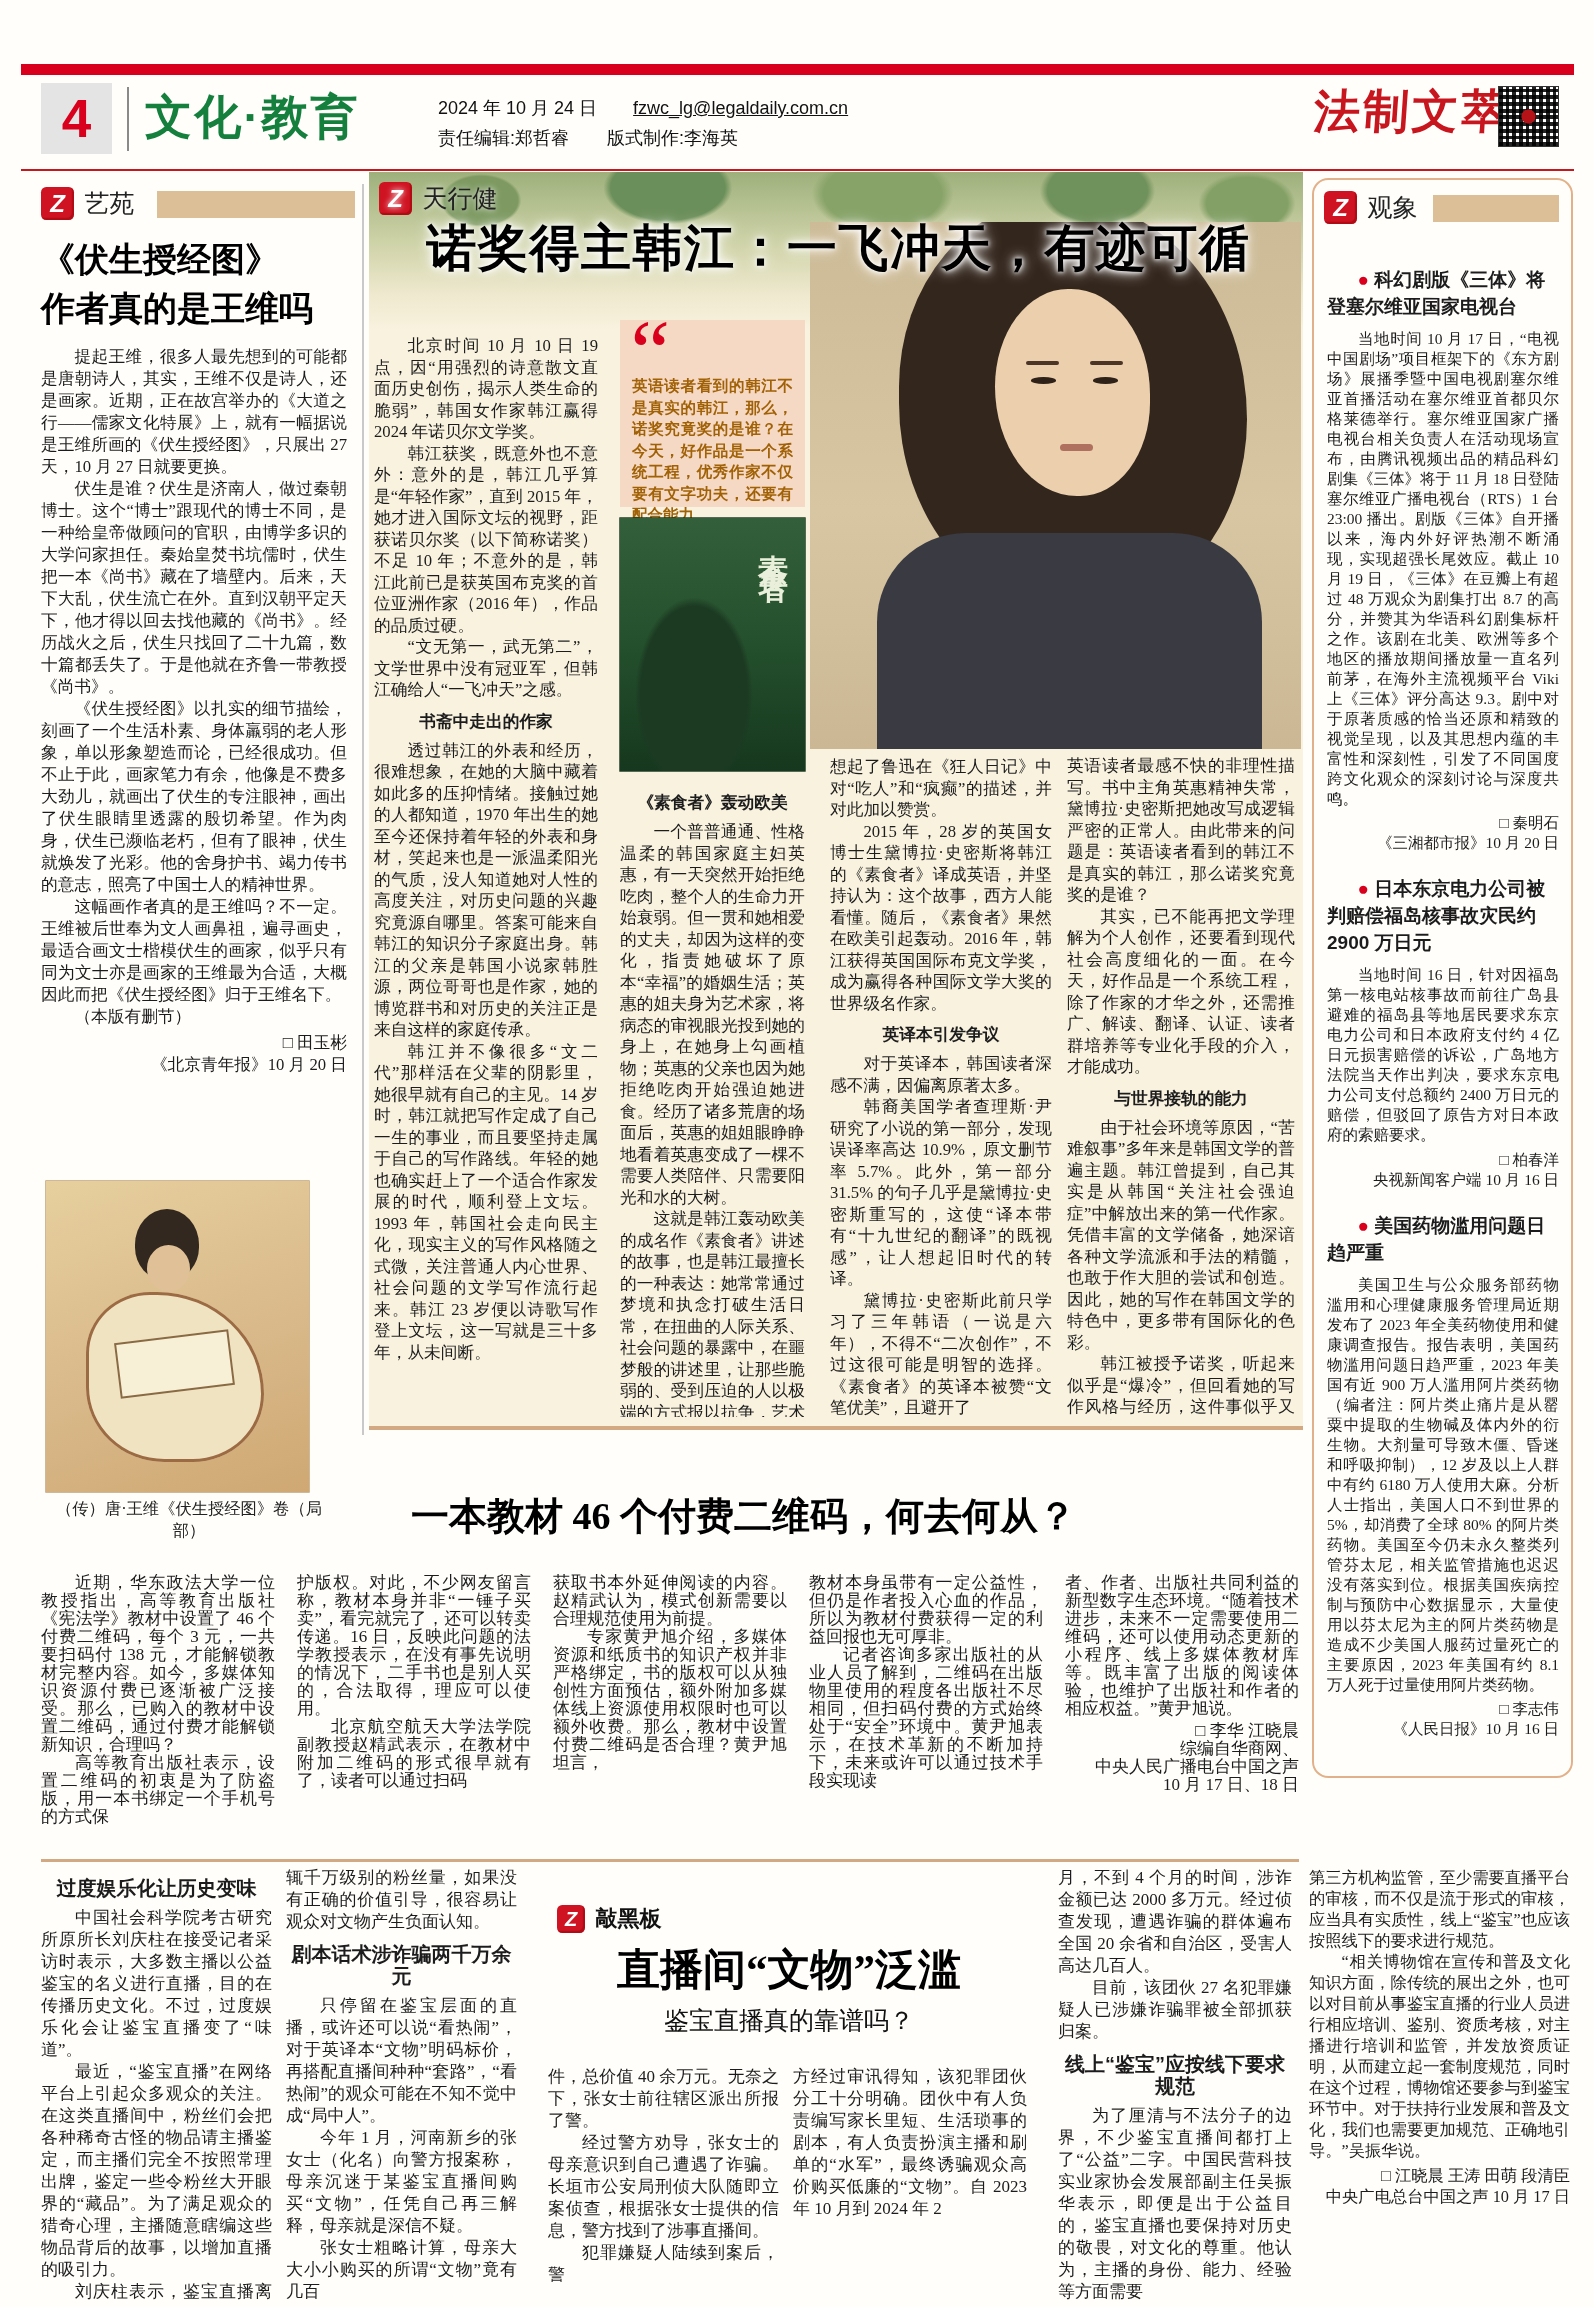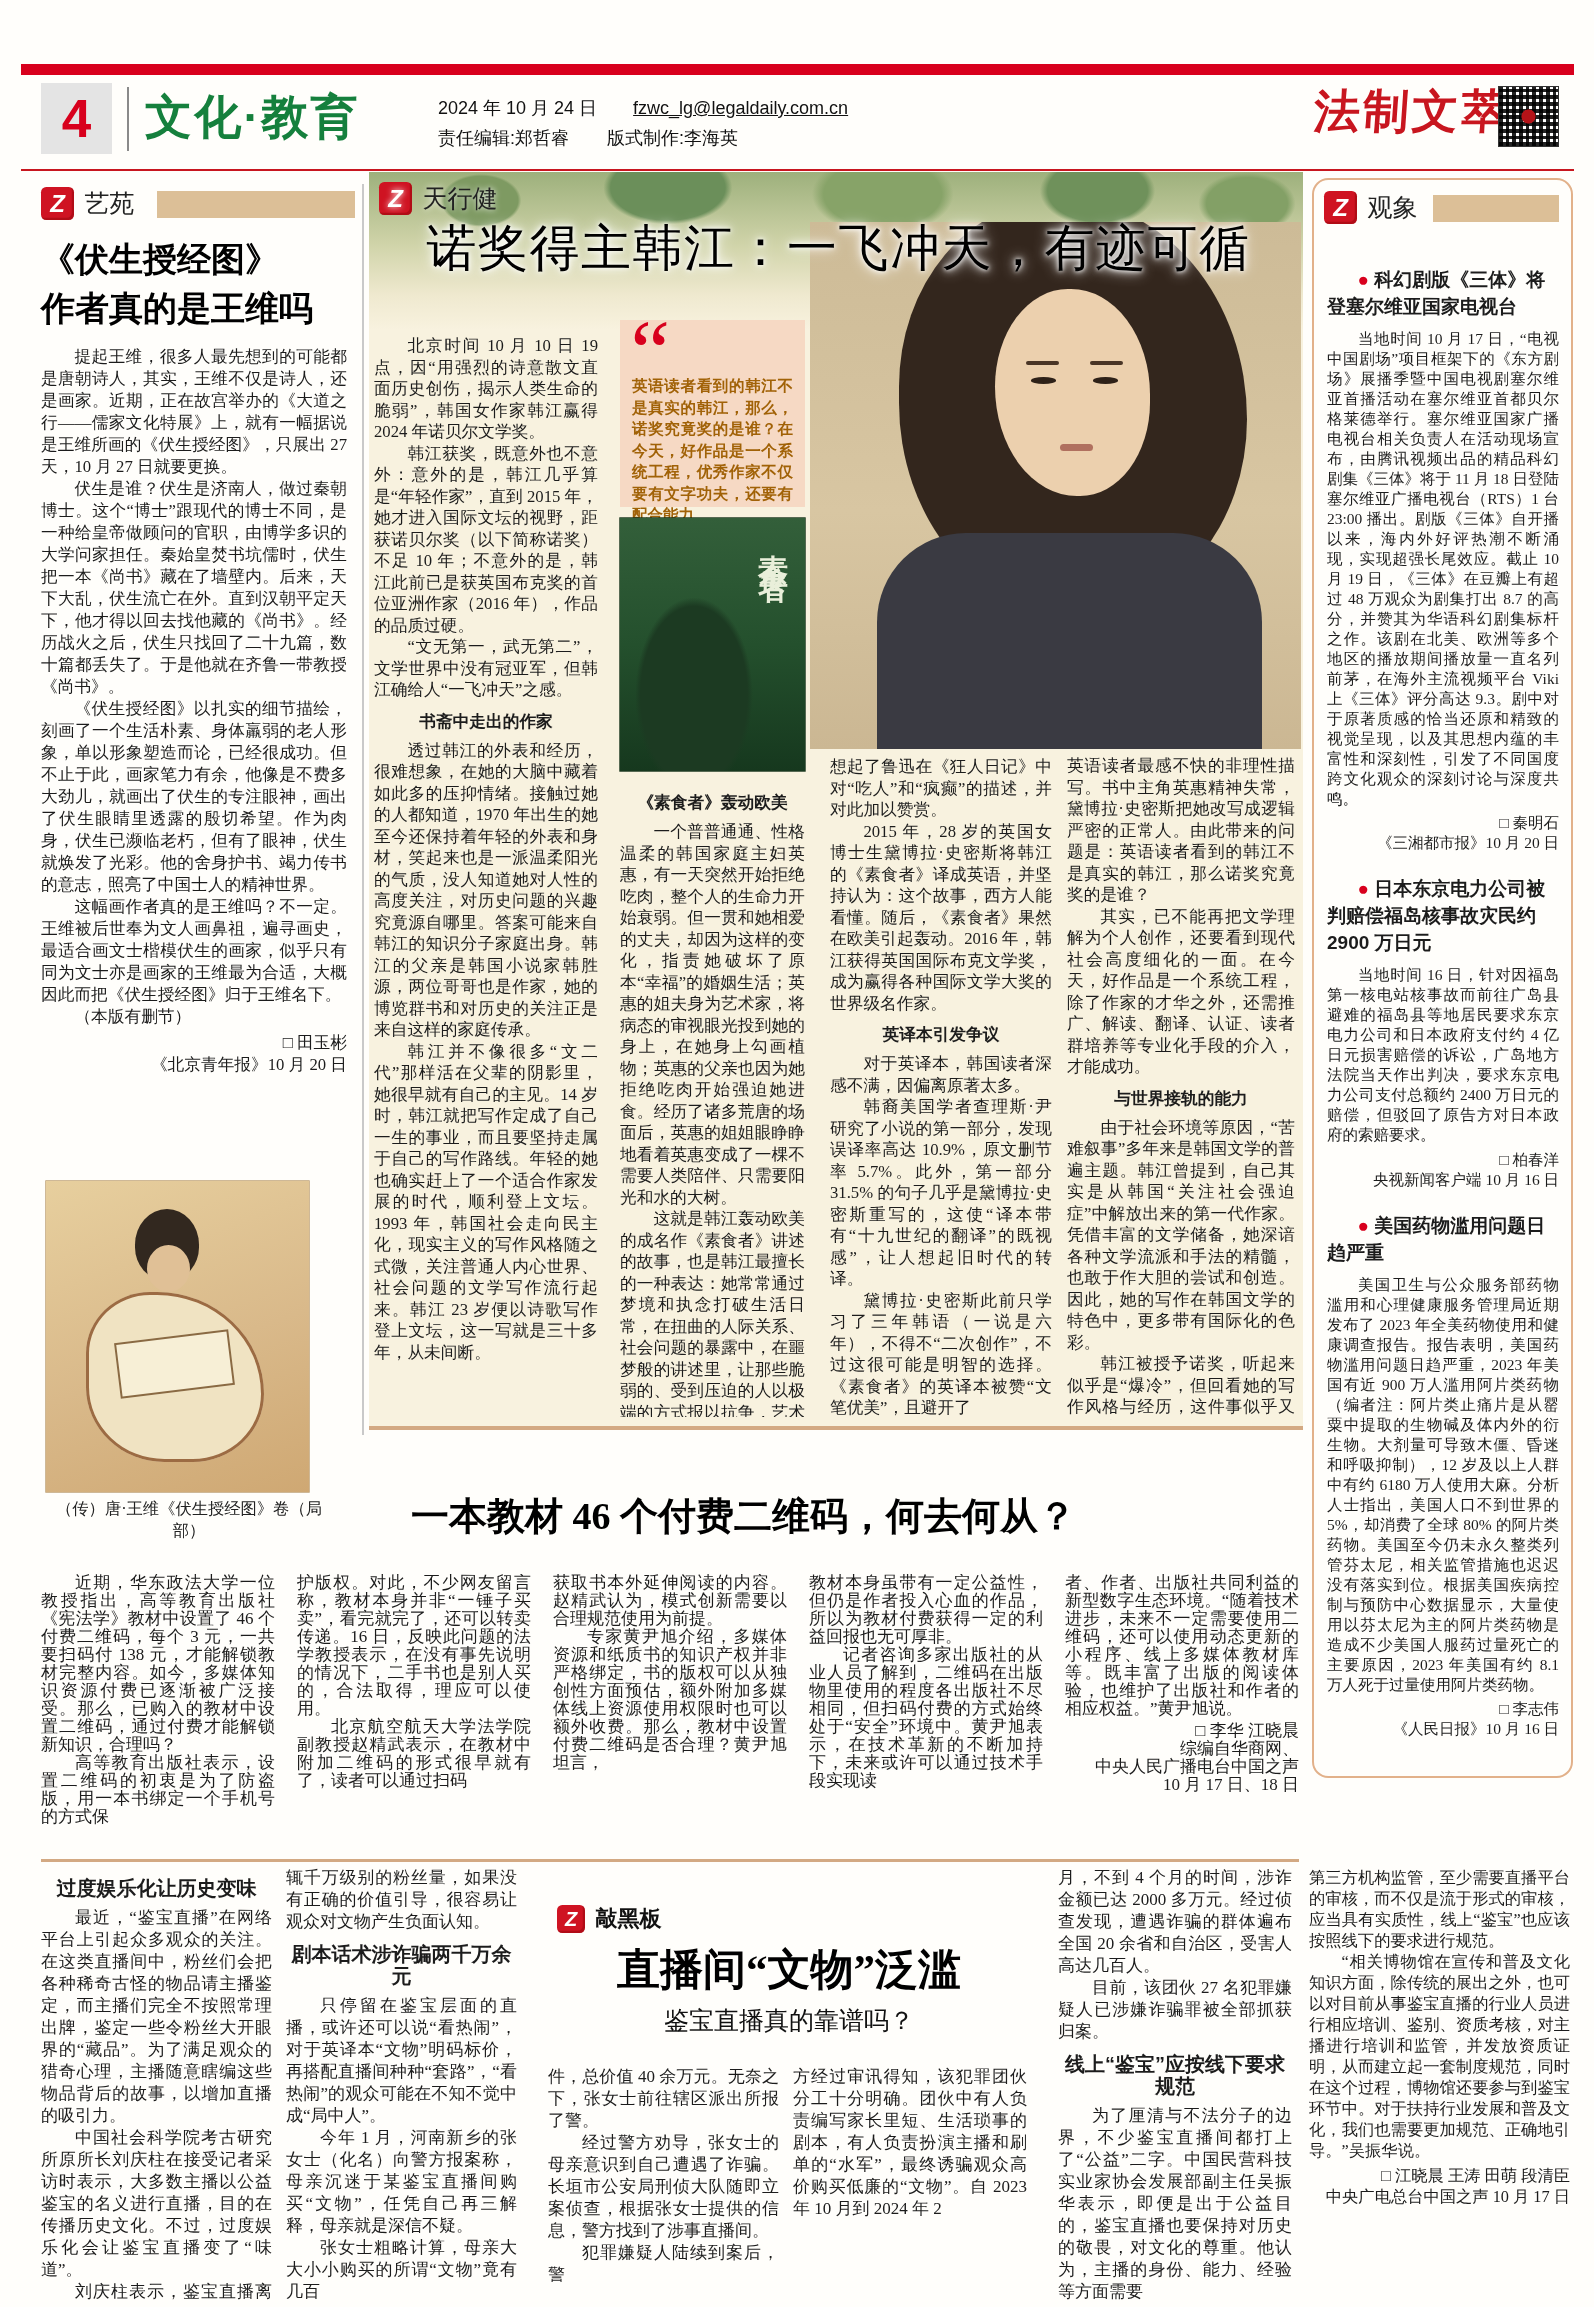--- a/index.html
+++ b/index.html
@@ -71,21 +71,21 @@
   .hj-bg{left:369px;top:172px;width:934px;height:1258px;background:#f8f2df;}
   .hj-trees{left:369px;top:172px;width:934px;height:158px;
      background:
        radial-gradient(67px 44px at 12% 18%, #7e9a62 0 55%, transparent 60%),
        radial-gradient(104px 59px at 32% 10%, #6b8f5a 0 55%, transparent 62%),
        radial-gradient(118px 67px at 55% 14%, #87a368 0 50%, transparent 60%),
        radial-gradient(96px 59px at 78% 12%, #6f915b 0 52%, transparent 60%),
        radial-gradient(81px 52px at 94% 20%, #83a066 0 50%, transparent 60%),
        linear-gradient(180deg,#9db07c 0%,#cfd3a8 45%,#efe9cf 78%,#f8f2df 100%);}
   .hj-label{left:379px;top:182px;text-shadow:0 0 6px #fff;}
-  .hj-headline{left:385px;top:215px;width:907px;font-size:50px;font-weight:normal;color:#000;
+  .hj-headline{left:385px;top:215px;width:907px;font-size:50px;font-weight:bold;color:#000;
                letter-spacing:1.5px;text-align:center;z-index:6;
                text-shadow:0 0 4.4px #fff,0 0 9px #fff,0 0 15px #fff;}
   .portrait{left:810px;top:222px;width:491px;height:527px;z-index:2;overflow:hidden;
             background:linear-gradient(180deg,#cdbb97 0%,#d8c6a2 55%,#cbb793 100%);}
   .portrait .hair{position:absolute;left:89px;top:-22px;width:348px;height:414px;background:#33261d;
                   border-radius:46% 54% 48% 52%;}
   .portrait .face{position:absolute;left:185px;top:67px;width:155px;height:207px;background:#ecd0ae;
                   border-radius:48% 52% 46% 54%;}
   .portrait .brow1{position:absolute;left:216px;top:139px;width:33px;height:4.4px;background:#4a3526;border-radius:3px;}
   .portrait .brow2{position:absolute;left:280px;top:139px;width:33px;height:4.4px;background:#4a3526;border-radius:3px;}
@@ -291,22 +291,22 @@
     </div>
   <div class="abs jc-rule"></div>
 
   <div class="abs jb-label">
     <span class="zicon">Z</span><span class="seclabel">敲黑板</span>
   </div>
   <div class="abs jb-headline">直播间“文物”泛滥</div>
   <div class="abs jb-subtitle">鉴宝直播真的靠谱吗？</div>
   <div class="abs flow jb-col jb-cA">
       <div class="fi fi-h">过度娱乐化让历史变味</div>
+      <div class="fi fi-p">中国社会科学院考古研究所原所长刘庆柱在接受记者采访时表示，大多数主播以公益鉴宝的名义进行直播，目的在传播历史文化。不过，过度娱乐化会让鉴宝直播变了“味道”。</div>
       <div class="fi fi-p">最近，“鉴宝直播”在网络平台上引起众多观众的关注。在这类直播间中，粉丝们会把各种稀奇古怪的物品请主播鉴定，而主播们完全不按照常理出牌，鉴定一些令粉丝大开眼界的“藏品”。为了满足观众的猎奇心理，主播随意瞎编这些物品背后的故事，以增加直播的吸引力。</div>
-      <div class="fi fi-p">中国社会科学院考古研究所原所长刘庆柱在接受记者采访时表示，大多数主播以公益鉴宝的名义进行直播，目的在传播历史文化。不过，过度娱乐化会让鉴宝直播变了“味道”。</div>
       <div class="fi fi-p">刘庆柱表示，鉴宝直播离不开专业的积极参与，头部主播动</div>
     </div>
   <div class="abs flow jb-col jb-cB">
       <div class="fi fi-pc">辄千万级别的粉丝量，如果没有正确的价值引导，很容易让观众对文物产生负面认知。</div>
       <div class="fi fi-h">剧本话术涉诈骗两千万余元</div>
       <div class="fi fi-p">只停留在鉴宝层面的直播，或许还可以说“看热闹”，对于英译本“文物”明码标价，再搭配直播间种种“套路”，“看热闹”的观众可能在不知不觉中成“局中人”。</div>
       <div class="fi fi-p">今年 1 月，河南新乡的张女士（化名）向警方报案称，母亲沉迷于某鉴宝直播间购买“文物”，任凭自己再三解释，母亲就是深信不疑。</div>
       <div class="fi fi-p">张女士粗略计算，母亲大大小小购买的所谓“文物”竟有几百</div>
     </div>
   <div class="abs flow jb-col jb-cC">

